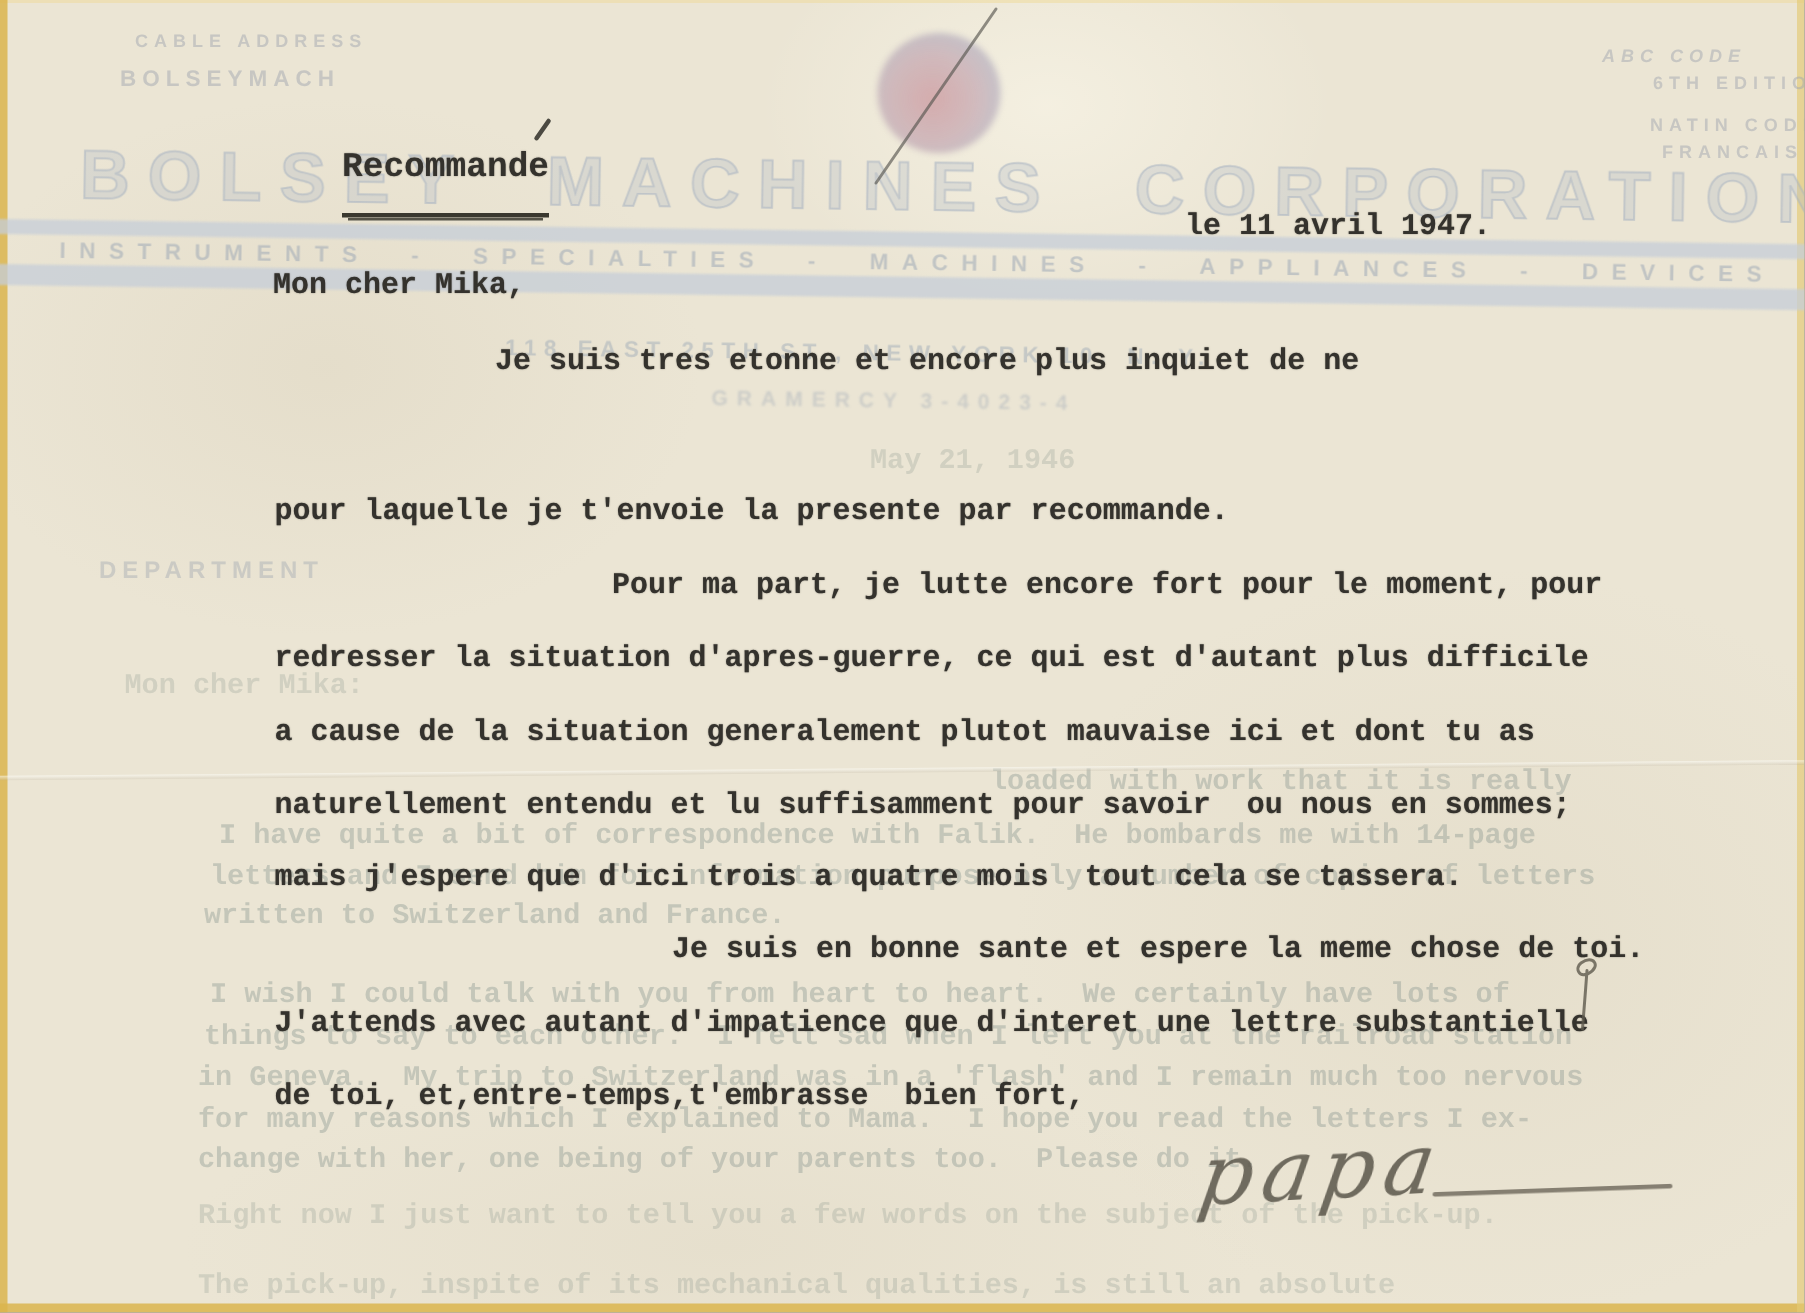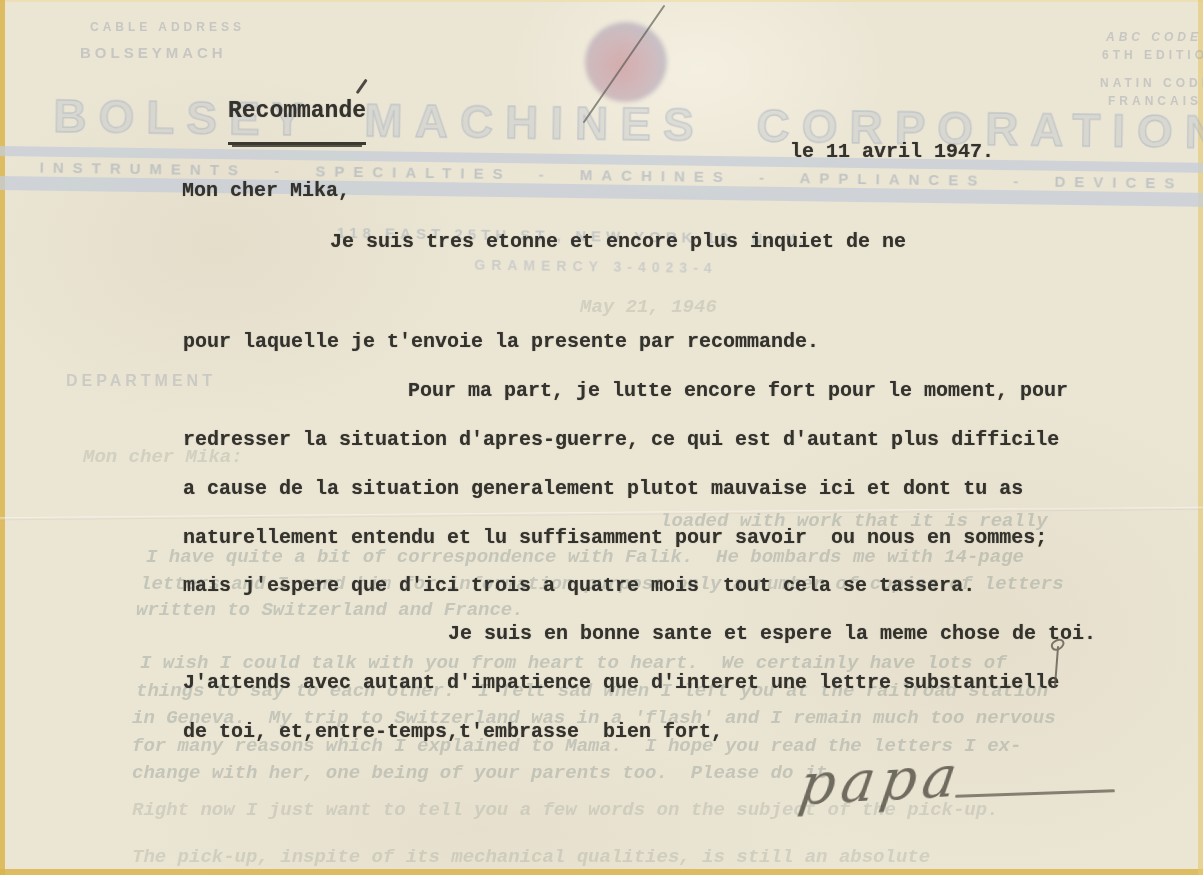--- a/index.html
+++ b/index.html
@@ -47,21 +47,21 @@
   
   .stamp{
     position:absolute;left:585px;top:22px;width:82px;height:80px;border-radius:50%;
     background:
       radial-gradient(circle at 45% 55%, rgba(190,120,135,.55) 0%, rgba(170,125,150,.45) 45%, rgba(130,130,170,.40) 75%, rgba(130,130,170,.08) 100%);
     filter:blur(2px);
   }
   .penline{position:absolute;left:560px;top:0;}
   
   .bl{position:absolute;white-space:pre;font-family:"Liberation Mono", monospace;
-      font-size:19px;font-weight:bold;color:rgba(144,155,147,.42);filter:blur(.5px);font-style:italic;}
+      font-size:19px;font-weight:bold;color:rgba(144,155,147,.42);filter:blur(.5px);}
   .bl-dim{color:rgba(148,158,150,.30);}
   
   .tw{position:absolute;white-space:pre;font-family:"Liberation Mono", monospace;
       font-size:20px;font-weight:600;color:#34322d;
       text-shadow:0 0 1px rgba(46,44,38,.55);}
   .recommande{font-size:23px;font-weight:bold;padding-bottom:18px;
       border-bottom:3px solid #3a382f;box-shadow:0 6px 0 -4px rgba(58,56,47,.85);}
   .accent{position:absolute;left:353px;top:85px;width:17px;height:2.5px;background:#4c4a42;
       transform:rotate(-55deg);border-radius:2px;}
   
@@ -88,21 +88,21 @@
     <div class="company">BOLSEY MACHINES CORPORATION</div>
     <div class="band band1"></div>
     <div class="band band2"></div>
     <div class="tagline">INSTRUMENTS  -  SPECIALTIES  -  MACHINES  -  APPLIANCES  -  DEVICES</div>
     <div class="lh-address">118 EAST 25TH ST., NEW YORK 10, N. Y.</div>
     <div class="lh-phone">GRAMERCY 3-4023-4</div>
   </div>
 
   <div class="corner" style="left:90px;top:20px;">CABLE ADDRESS</div>
   <div class="corner" style="left:80px;top:44px;font-size:15px;">BOLSEYMACH</div>
-  <div class="corner" style="left:1106px;top:30px;font-style:italic;">ABC CODE</div>
+  <div class="corner" style="left:1068px;top:30px;font-style:italic;">ABC CODE</div>
   <div class="corner" style="left:1102px;top:48px;">6TH EDITION</div>
   <div class="corner" style="left:1100px;top:76px;">NATIN CODE</div>
   <div class="corner" style="left:1108px;top:94px;">FRANCAIS</div>
   <div class="dept">DEPARTMENT</div>
 
   <div class="stamp"></div>
   <svg class="penline" width="140" height="140">
     <line x1="104" y1="6" x2="24" y2="122" stroke="rgba(88,86,80,.65)" stroke-width="2" stroke-linecap="round"></line>
   </svg>
 

